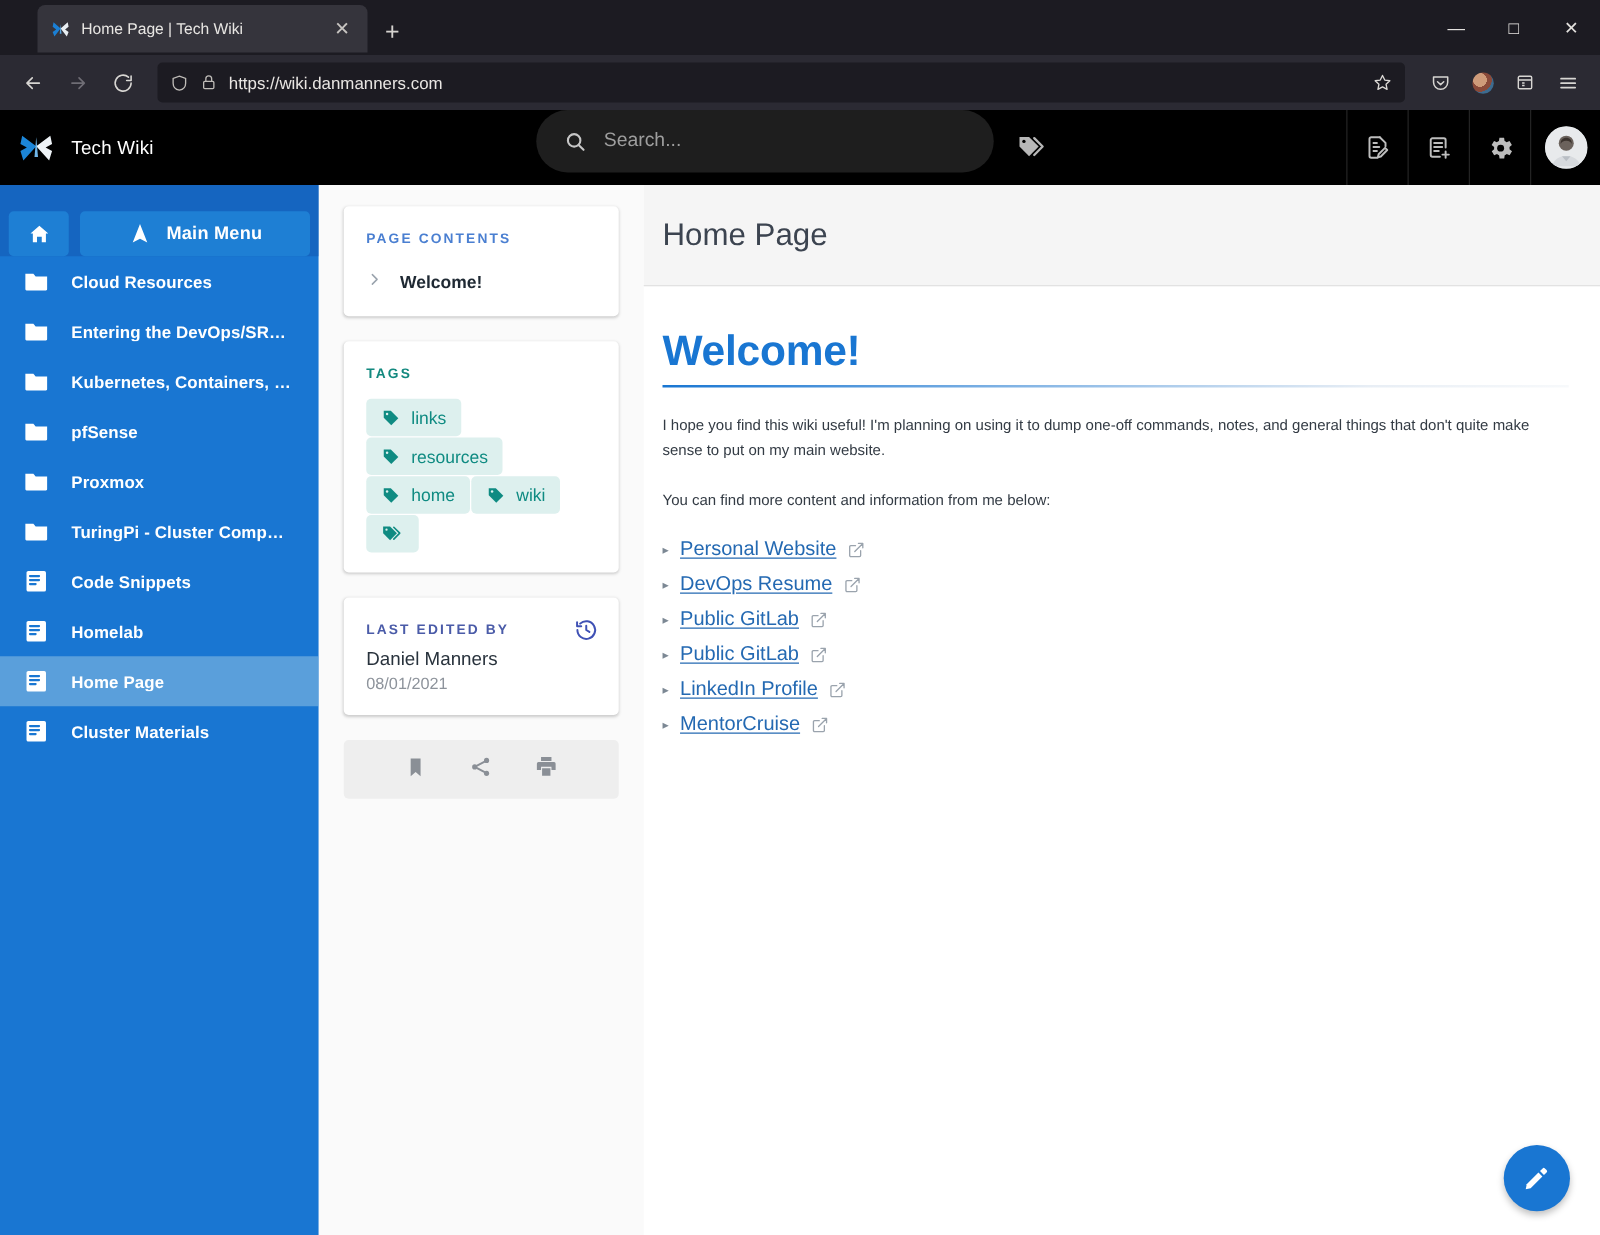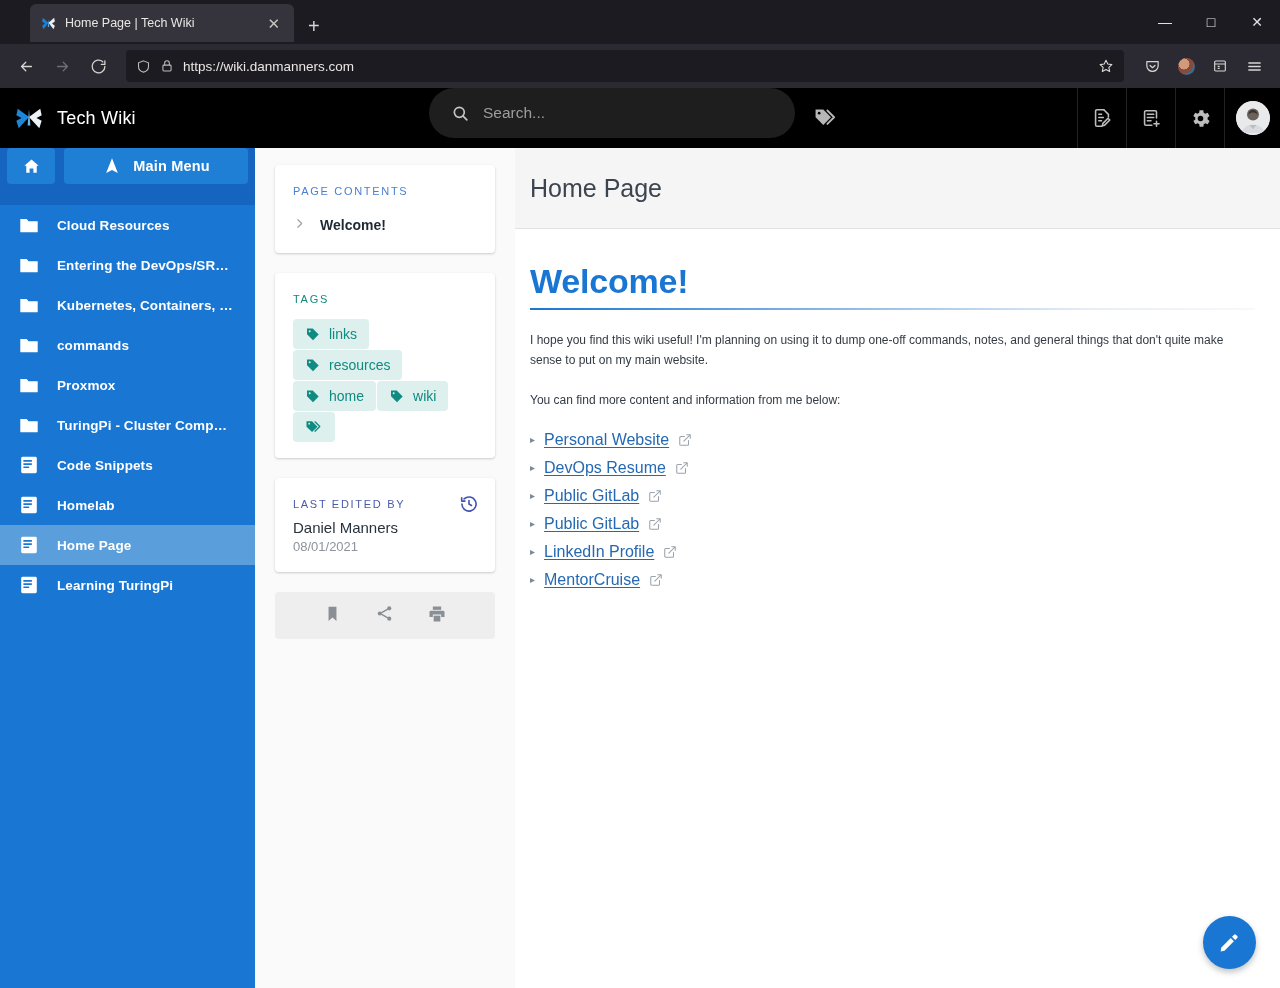--- a/index.html
+++ b/index.html
@@ -52,21 +52,21 @@
     background: radial-gradient(circle at 35% 35%, #cf9b7a 0 35%, #8a4a3a 36% 60%, #3d6b8f 61% 100%); }
 
   
   .viewport { flex: 1; background: #fafafa; position: relative; overflow: hidden; }
 
   
   .appheader {
     height: 60px; background: #000; display: flex; align-items: center; position: relative;
   }
   .brand { display: flex; align-items: center; gap: 13px; padding-left: 14px; width: 400px; }
-  .brand-title { color: #fff; font-size: 18px; font-weight: 400; letter-spacing: .2px; }
+  .brand-title { color: #fff; font-size: 15px; font-weight: 400; letter-spacing: .2px; }
   .searchwrap {
     position: absolute; left: 429px; top: 92px; transform: translateY(-92px);
   }
   .searchbox {
     width: 366px; height: 50px; background: #1e1e1e; border-radius: 26px;
     display: flex; align-items: center; gap: 13px; padding: 0 22px;
   }
   .search-ph { color: #9e9e9e; font-size: 15.5px; }
   .hdr-tag { position: absolute; left: 812px; top: 17px; }
   .hdr-right { position: absolute; right: 0; top: 0; height: 60px; display: flex; align-items: center; }
@@ -81,21 +81,21 @@
     background: #cfd4d8;
     display: block; position: relative;
   }
 
   
   .bodysplit { display: flex; height: 928px; }
 
   
   .sidebar { width: 255px; background: #1976d2; display: flex; flex-direction: column; flex: 0 0 255px; }
   .sidebar-top {
-    height: 57px; background: #1565c0; display: flex; align-items: flex-start; gap: 9px;
+    height: 57px; background: #1565c0; display: flex; align-items: flex-end; gap: 9px;
     padding: 0 7px;
   }
   .side-home {
     width: 48px; height: 36px; background: #1e7fd4; border-radius: 4px;
     display: flex; align-items: center; justify-content: center;
   }
   .side-main {
     flex: 1; height: 36px; background: #1e7fd4; border-radius: 4px;
     display: flex; align-items: center; justify-content: center; gap: 11px;
   }
@@ -111,21 +111,21 @@
     white-space: nowrap; overflow: hidden; text-overflow: ellipsis; max-width: 178px;
   }
 
   
   .midcol { width: 260px; flex: 0 0 260px; padding: 17px 20px 0 20px; background: #fafafa; }
   .card {
     background: #fff; border-radius: 4px; box-shadow: 0 1px 3px rgba(0,0,0,.13), 0 1px 2px rgba(0,0,0,.07);
     margin-bottom: 20px;
   }
   .card-label {
-    font-size: 11px; font-weight: 400; letter-spacing: 1.7px; color: #4a7fd1;
+    font-size: 11px; font-weight: 700; letter-spacing: 1.7px; color: #4a7fd1;
     text-transform: uppercase;
   }
   .pc-card { padding: 20px 18px 20px 18px; }
   .pc-item { display: flex; align-items: center; gap: 14px; margin-top: 20px; }
   .pc-chevron { color: #9aa3ad; font-size: 14px; }
   .pc-text { color: #1f2933; font-size: 14px; font-weight: 700; }
 
   .tags-card { padding: 20px 18px 16px 18px; }
   .tags-label { color: #13897f; }
   .chips { display: flex; flex-wrap: wrap; gap: 1px; margin-top: 14px; }
@@ -377,21 +377,21 @@
                 </svg>
               </span>
               <span class="navitem-label">Kubernetes, Containers, and ...</span>
             </div>
             <div class="navitem">
               <span style="display: flex;">
                 <svg viewBox="0 0 24 24" fill="#fff" width="22" height="22">
                   <path d="M2.5 5.5h7l2 2.4h10V19a1 1 0 0 1-1 1h-17a1 1 0 0 1-1-1z"></path>
                 </svg>
               </span>
-              <span class="navitem-label">commands</span>
+              <span class="navitem-label">pfSense</span>
             </div>
             <div class="navitem">
               <span style="display: flex;">
                 <svg viewBox="0 0 24 24" fill="#fff" width="22" height="22">
                   <path d="M2.5 5.5h7l2 2.4h10V19a1 1 0 0 1-1 1h-17a1 1 0 0 1-1-1z"></path>
                 </svg>
               </span>
               <span class="navitem-label">Proxmox</span>
             </div>
             <div class="navitem">
@@ -429,21 +429,21 @@
               </span>
               <span class="navitem-label">Home Page</span>
             </div>
             <div class="navitem">
               <span style="display: flex;">
                 <svg viewBox="0 0 24 24" width="22" height="22">
                   <rect x="3.5" y="3" width="17" height="18" rx="1.6" fill="#fff"></rect>
                   <path d="M6.5 7.5h8M6.5 11h8M6.5 14.5h5" stroke="#1976d2" stroke-width="1.8" stroke-linecap="round"></path>
                 </svg>
               </span>
-              <span class="navitem-label">Learning TuringPi</span>
+              <span class="navitem-label">Cluster Materials</span>
             </div>
           </div>
       </div>
 
       <div class="midcol">
 
         <div class="card pc-card">
           <div class="card-label">Page Contents</div>
           <div class="pc-item">
             <span class="pc-chevron">

